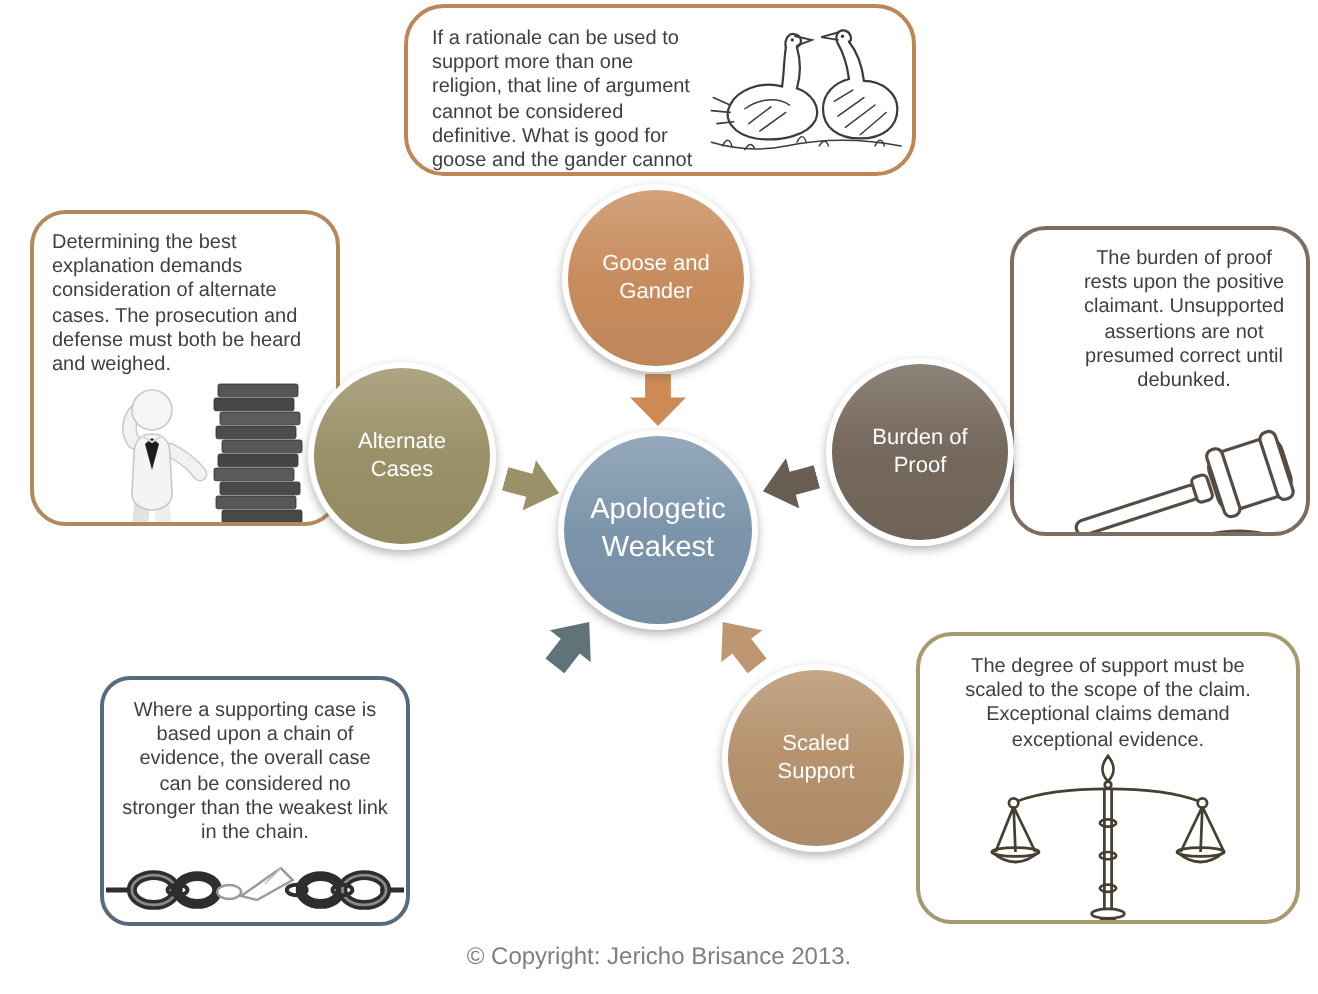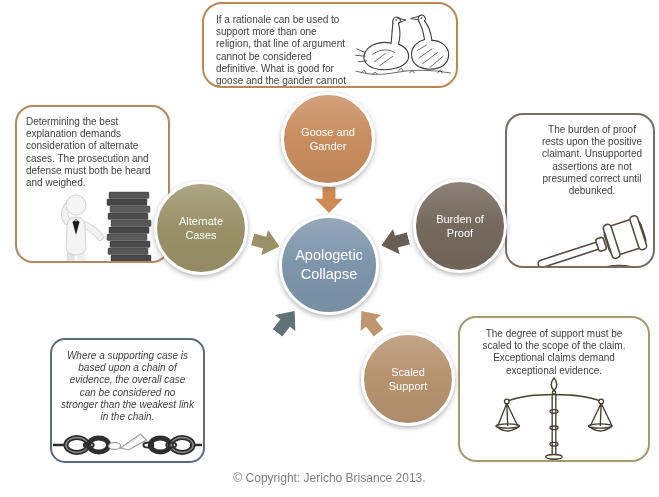--- a/index.html
+++ b/index.html
@@ -17,21 +17,21 @@
 
   #co-alt{left:15px;top:105px;width:155px;height:158px;}
   #co-alt .co-text{padding:9px 8px 0 9px;text-align:left;}
   #co-alt svg{display:block;margin:2px auto 0 auto;}
 
   #co-burden{left:505px;top:113px;width:150px;height:155px;}
   #co-burden .co-text{padding:9px 8px 0 8px;text-align:center;}
   #co-burden svg{display:block;margin:2px auto 0 auto;}
 
   #co-weak{left:50px;top:338px;width:155px;height:125px;border-radius:15px;}
-  #co-weak .co-text{padding:10px 9px 0 9px;text-align:center;font-style:italic;}
+  #co-weak .co-text{padding:10px 9px 0 9px;text-align:center;}
   #co-weak svg{display:block;margin:6px auto 0 auto;}
 
   #co-scaled{left:458px;top:316px;width:192px;height:146px;}
   #co-scaled .co-text{padding:10px 14px 0 14px;text-align:center;}
   #co-scaled svg{display:block;margin:0 auto;}
 
   
   .node{position:absolute;border-radius:50%;border:3px solid #fff;box-sizing:border-box;
         display:flex;align-items:center;justify-content:center;text-align:center;color:#fff;
         box-shadow:0 2px 5px rgba(90,90,90,.45);
@@ -214,17 +214,17 @@
   <div class="node" id="n-burden" style="background-color: rgb(117, 104, 92);">
     <span class="node-label">Burden of
 Proof</span>
   </div>
   <div class="node" id="n-scaled" style="background-color: rgb(182, 146, 110);">
     <span class="node-label">Scaled
 Support</span>
   </div>
   <div class="node" id="n-center" style="background-color: rgb(125, 149, 171);">
     <span class="node-label">Apologetic
-Collapse</span>
+Weakest</span>
   </div>
 
   <div class="copyright">© Copyright: Jericho Brisance 2013.</div>
 </div>
 
 </body></html>

